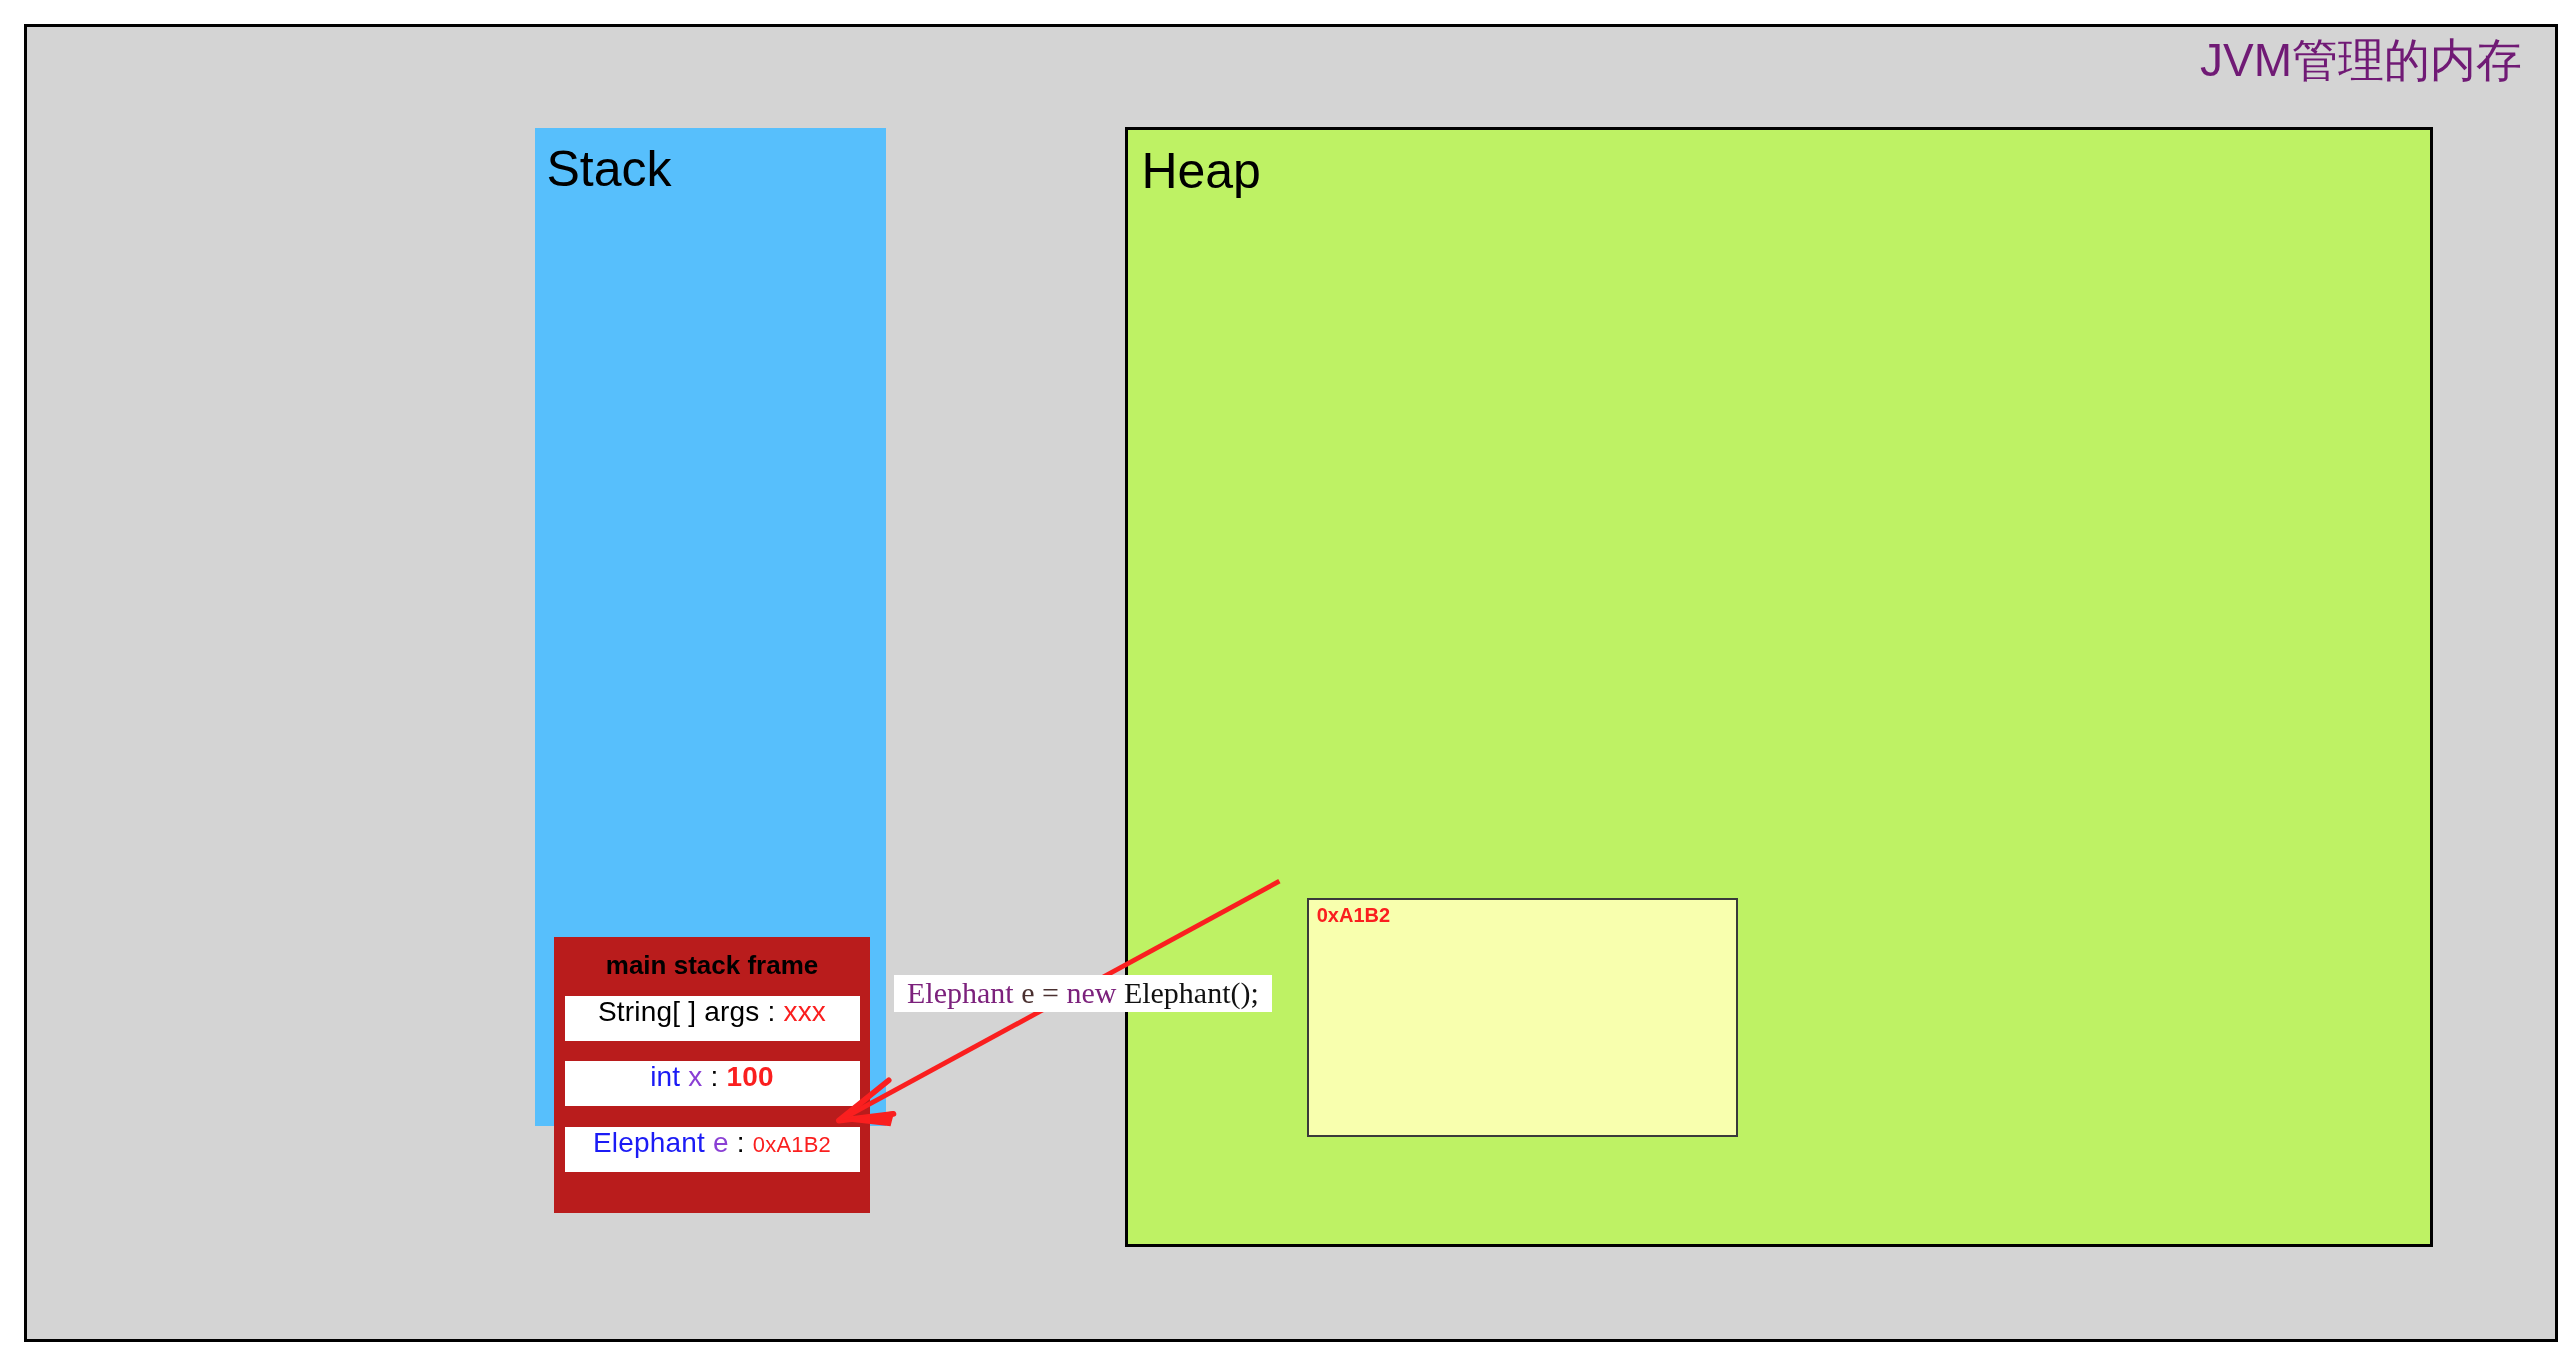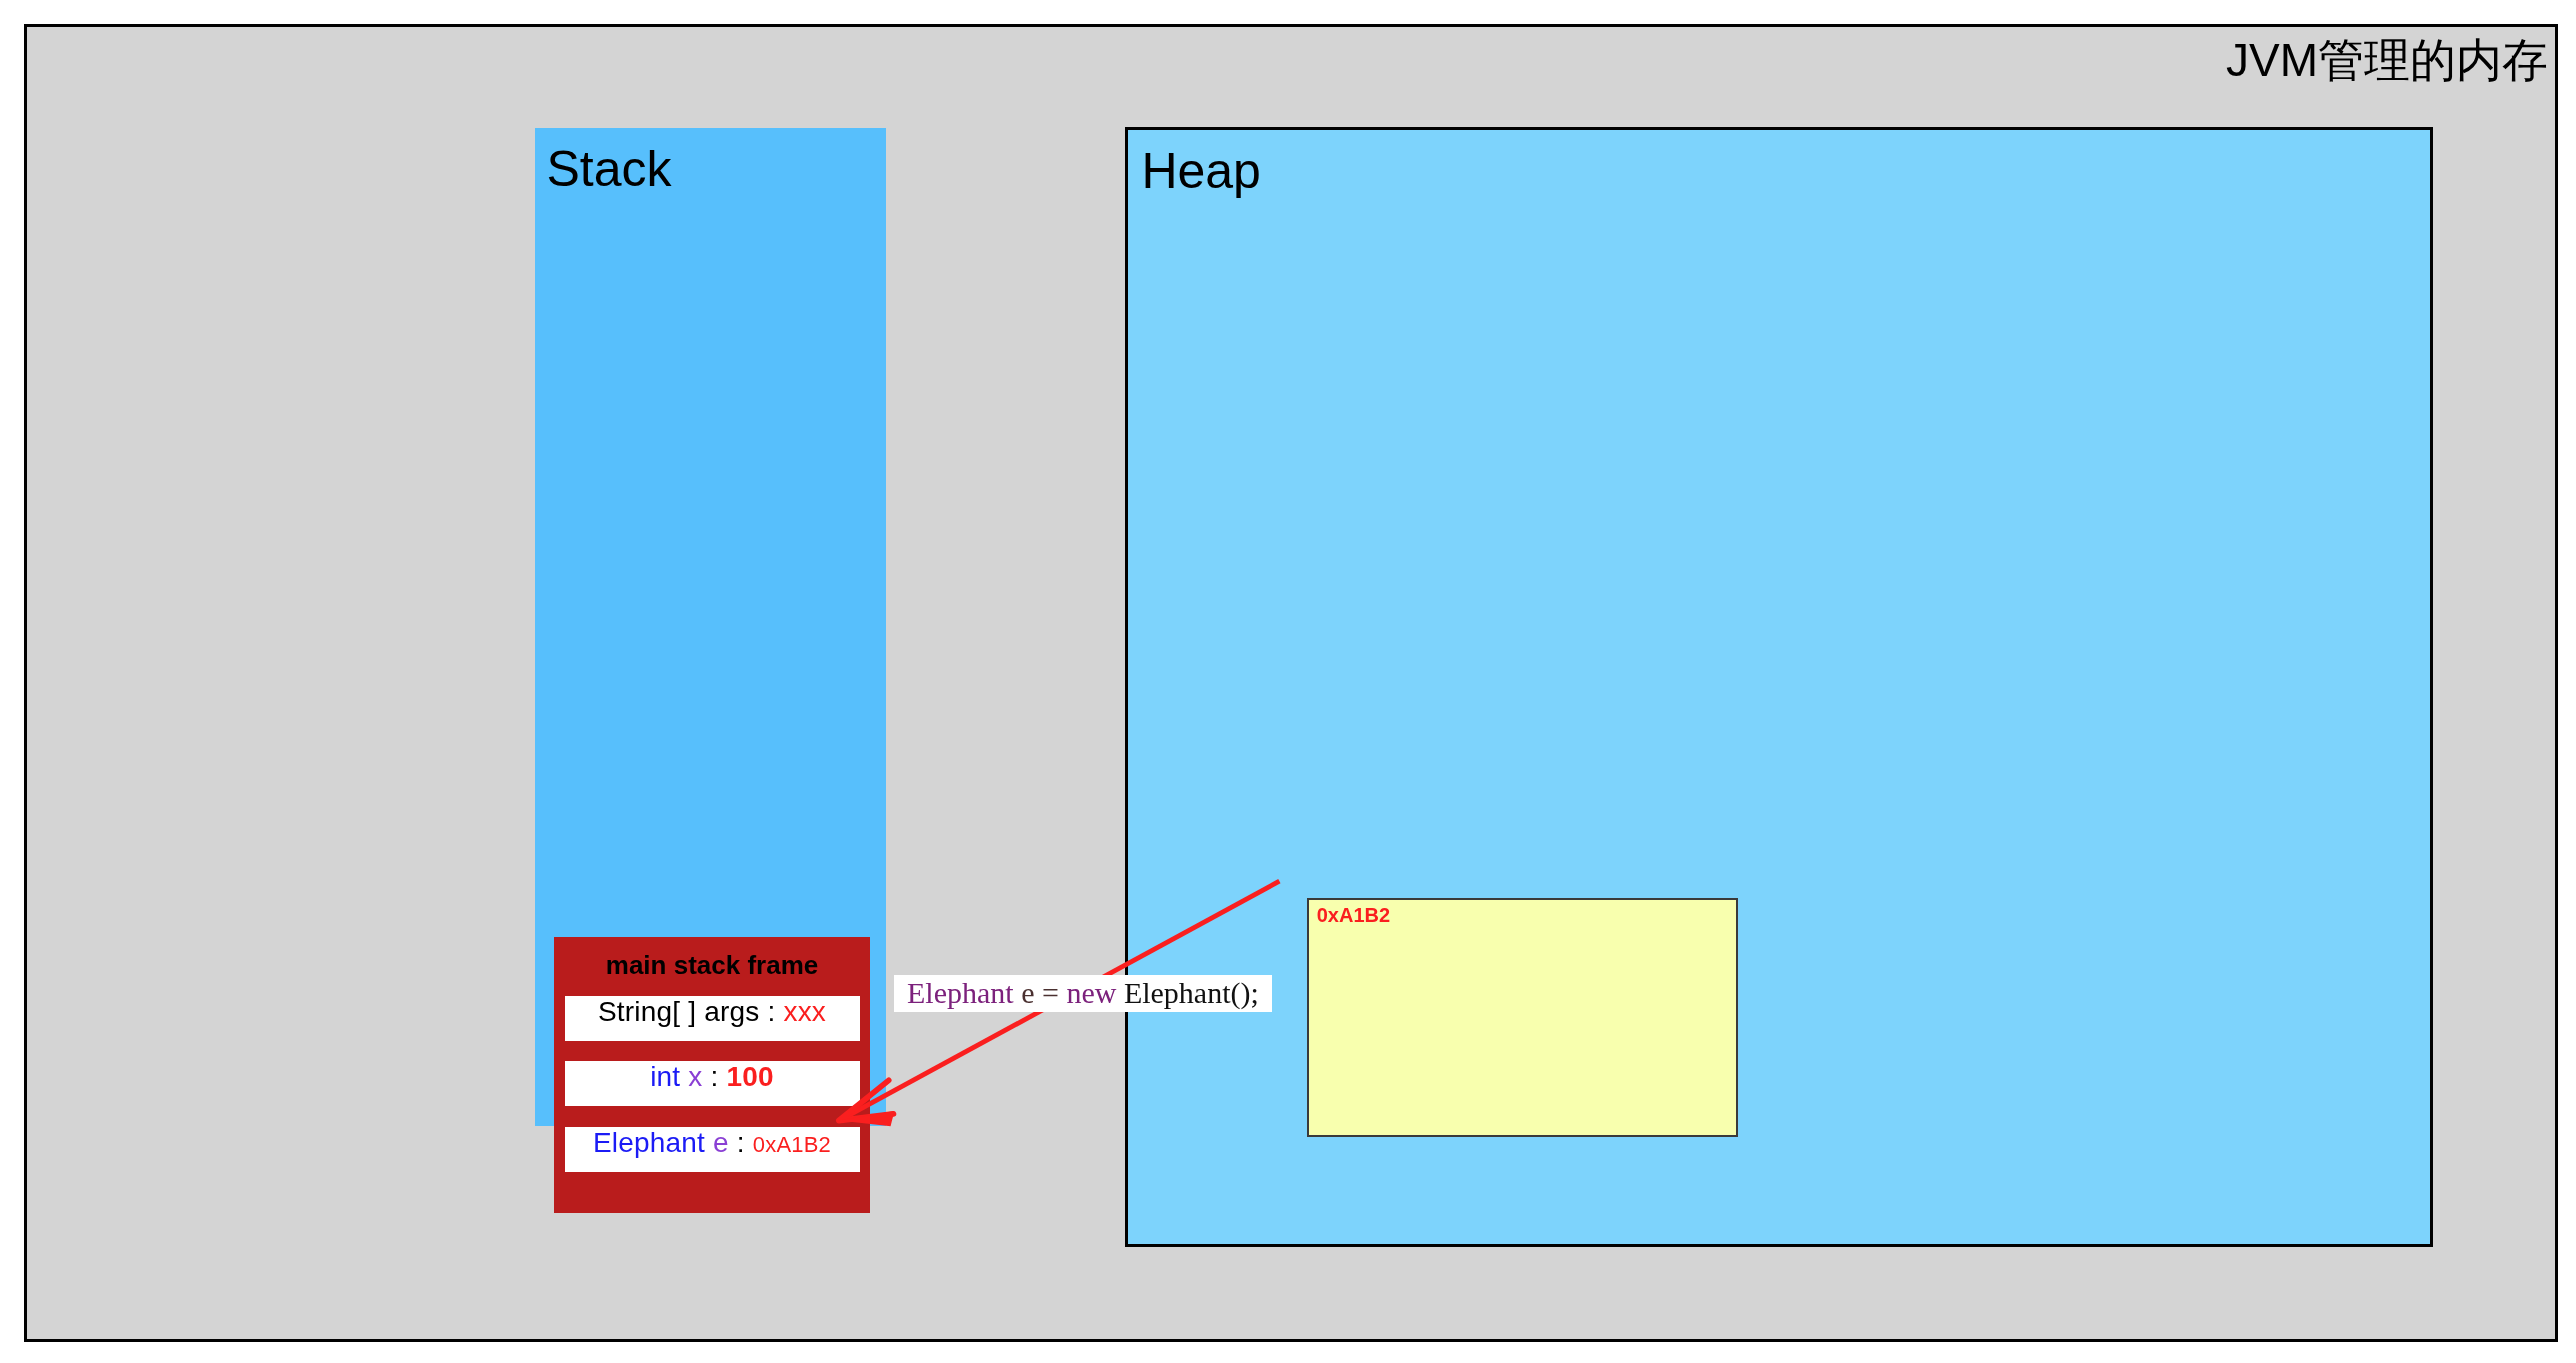--- a/index.html
+++ b/index.html
@@ -28,25 +28,25 @@
     top: 24px;
     width: 2534px;
     height: 1318px;
     background: #d4d4d4;
     border: 3.8px solid #000000;
     box-sizing: border-box;
   }
 
   #jvm-title {
     position: absolute;
-    right: 7px;
+    right: 33px;
     top: 7.7px;
     font-size: 46px;
     line-height: 1.1;
-    color: #000000;
+    color: #701a75;
     white-space: nowrap;
     font-family: "Liberation Sans", sans-serif;
   }
 
   
   #stack-region {
     position: absolute;
     left: 508px;
     top: 101px;
     width: 351px;
@@ -114,21 +114,21 @@
   .tok-plain    { color: #000000; }
   .addr-small   { color: #fa1f1f; font-size: 22px; }
 
   
   #heap-region {
     position: absolute;
     left: 1098px;
     top: 100px;
     width: 1308px;
     height: 1120px;
-    background: #7dd3fc;
+    background: #bef264;
     border: 3.8px solid #000000;
     box-sizing: border-box;
   }
 
   #heap-title {
     position: absolute;
     left: 13.4px;
     top: 15.3px;
     font-size: 50px;
     line-height: 1.05;

